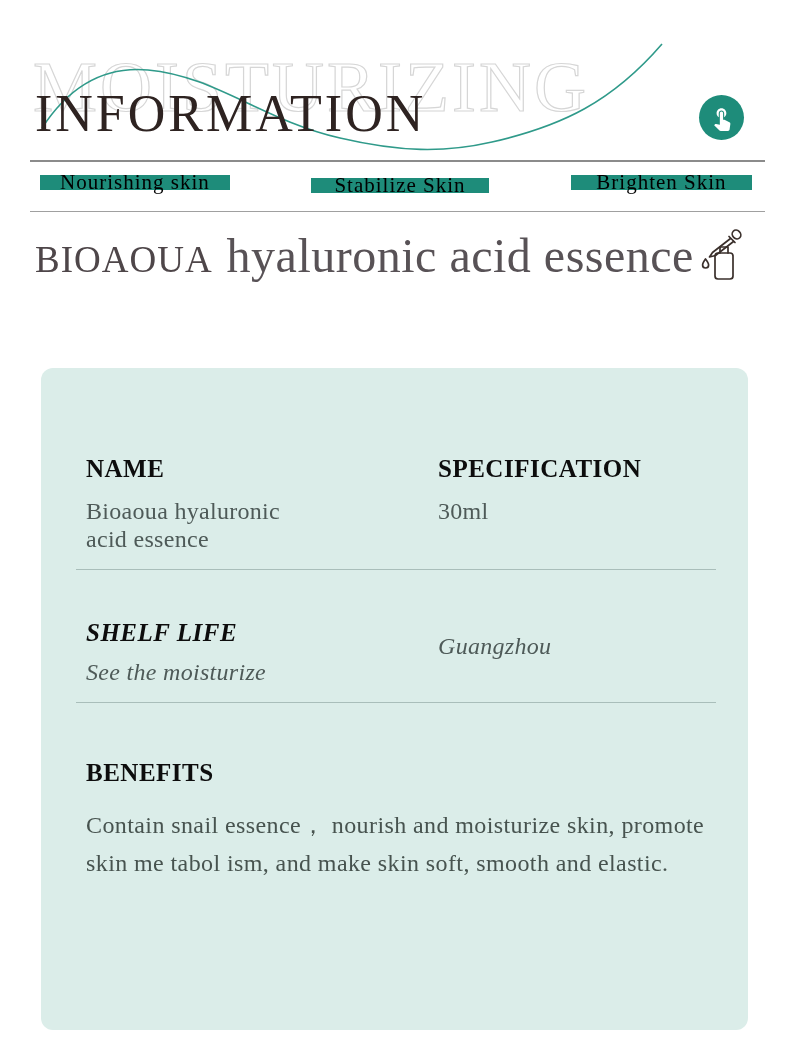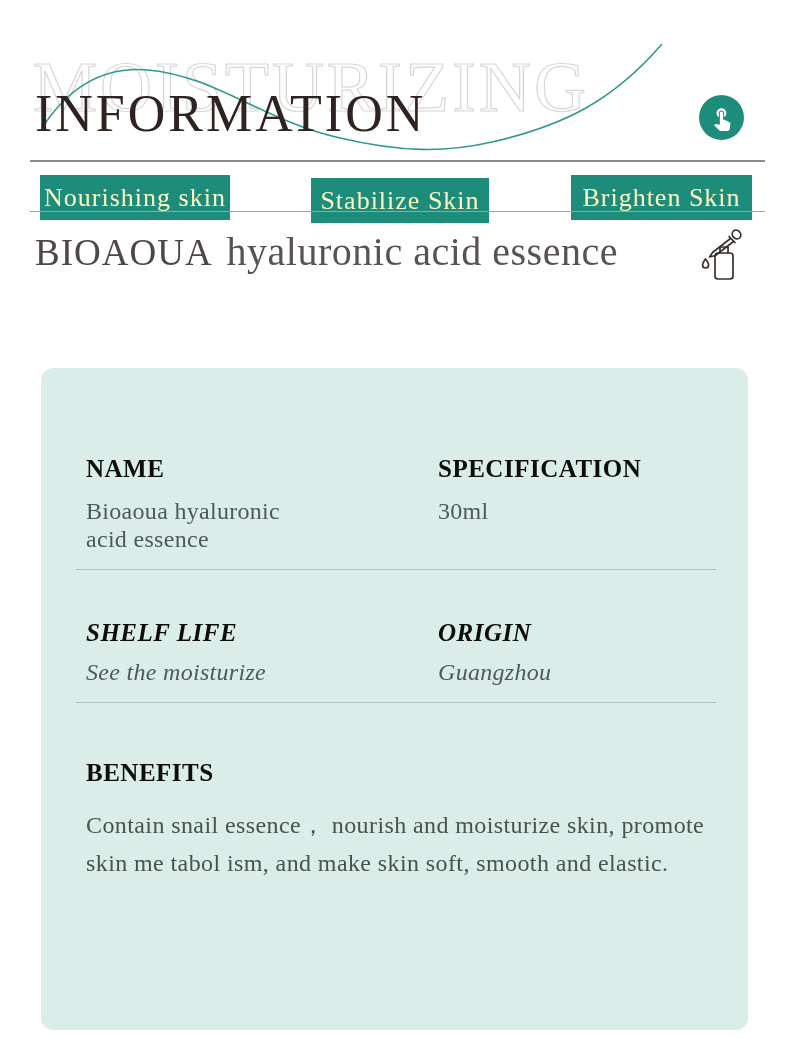--- a/index.html
+++ b/index.html
@@ -19,31 +19,31 @@
     font-size:52px;letter-spacing:3px;font-weight:400;color:#2e2321;white-space:nowrap;
   }
   .tap-circle{
     position:absolute;left:699px;top:95px;width:45px;height:45px;border-radius:50%;
     background:#1e8c7a;display:flex;align-items:center;justify-content:center;cursor:pointer;
   }
   
   .rule-top{position:absolute;left:30px;top:160px;width:735px;height:2px;background:#8b8b8b;}
   .rule-bottom{position:absolute;left:30px;top:211px;width:735px;height:1px;background:#a0a0a0;}
   .tab{
-    position:absolute;height:45px;background:#1e8c7a;color:#fef9c3;
+    position:absolute;height:15px;background:#1e8c7a;color:#000000;
     display:flex;align-items:center;justify-content:center;
-    font-size:26px;letter-spacing:1px;cursor:pointer;white-space:nowrap;
+    font-size:21px;letter-spacing:1px;cursor:pointer;white-space:nowrap;
   }
   .tab-1{left:40px;top:175px;width:190px;}
   .tab-2{left:311px;top:178px;width:178px;}
   .tab-3{left:571px;top:175px;width:181px;}
   
   .product-line{position:absolute;left:35px;top:228px;margin:0;font-weight:400;white-space:nowrap;}
   .product-brand{font-size:37px;color:#4e4649;letter-spacing:1px;}
-  .product-rest{font-size:40px;color:#585256;margin-left:14px;letter-spacing:0.5px;}
+  .product-rest{font-size:48px;color:#585256;margin-left:14px;letter-spacing:0.5px;}
   .dropper{position:absolute;left:694px;top:226px;}
   
   .card{
     position:absolute;left:41px;top:368px;width:707px;height:662px;
     background:#dbede9;border-radius:12px;box-sizing:border-box;
     padding:88px 40px 0 45px;
   }
   .grid-row{display:grid;grid-template-columns:352px 1fr;}
   .field-label{
     margin:0;font-size:25px;font-weight:700;color:#0d0d0d;letter-spacing:0.5px;line-height:26px;
@@ -115,21 +115,20 @@
     </div>
 
     <div class="divider"></div>
 
     <div class="grid-row row-2">
       <div>
         <h3 class="field-label">SHELF LIFE</h3>
         <p class="field-value">See the moisturize</p>
       </div>
       <div>
-        <h3 class="field-label">ORIGIN</h3>
         <p class="field-value">Guangzhou</p>
       </div>
     </div>
 
     <div class="divider"></div>
 
     <h3 class="field-label benefits-label">BENEFITS</h3>
     <p class="benefits-text">Contain snail essence， nourish and moisturize skin, promote skin me tabol ism, and make skin soft, smooth and elastic.</p>
 
   </div>

